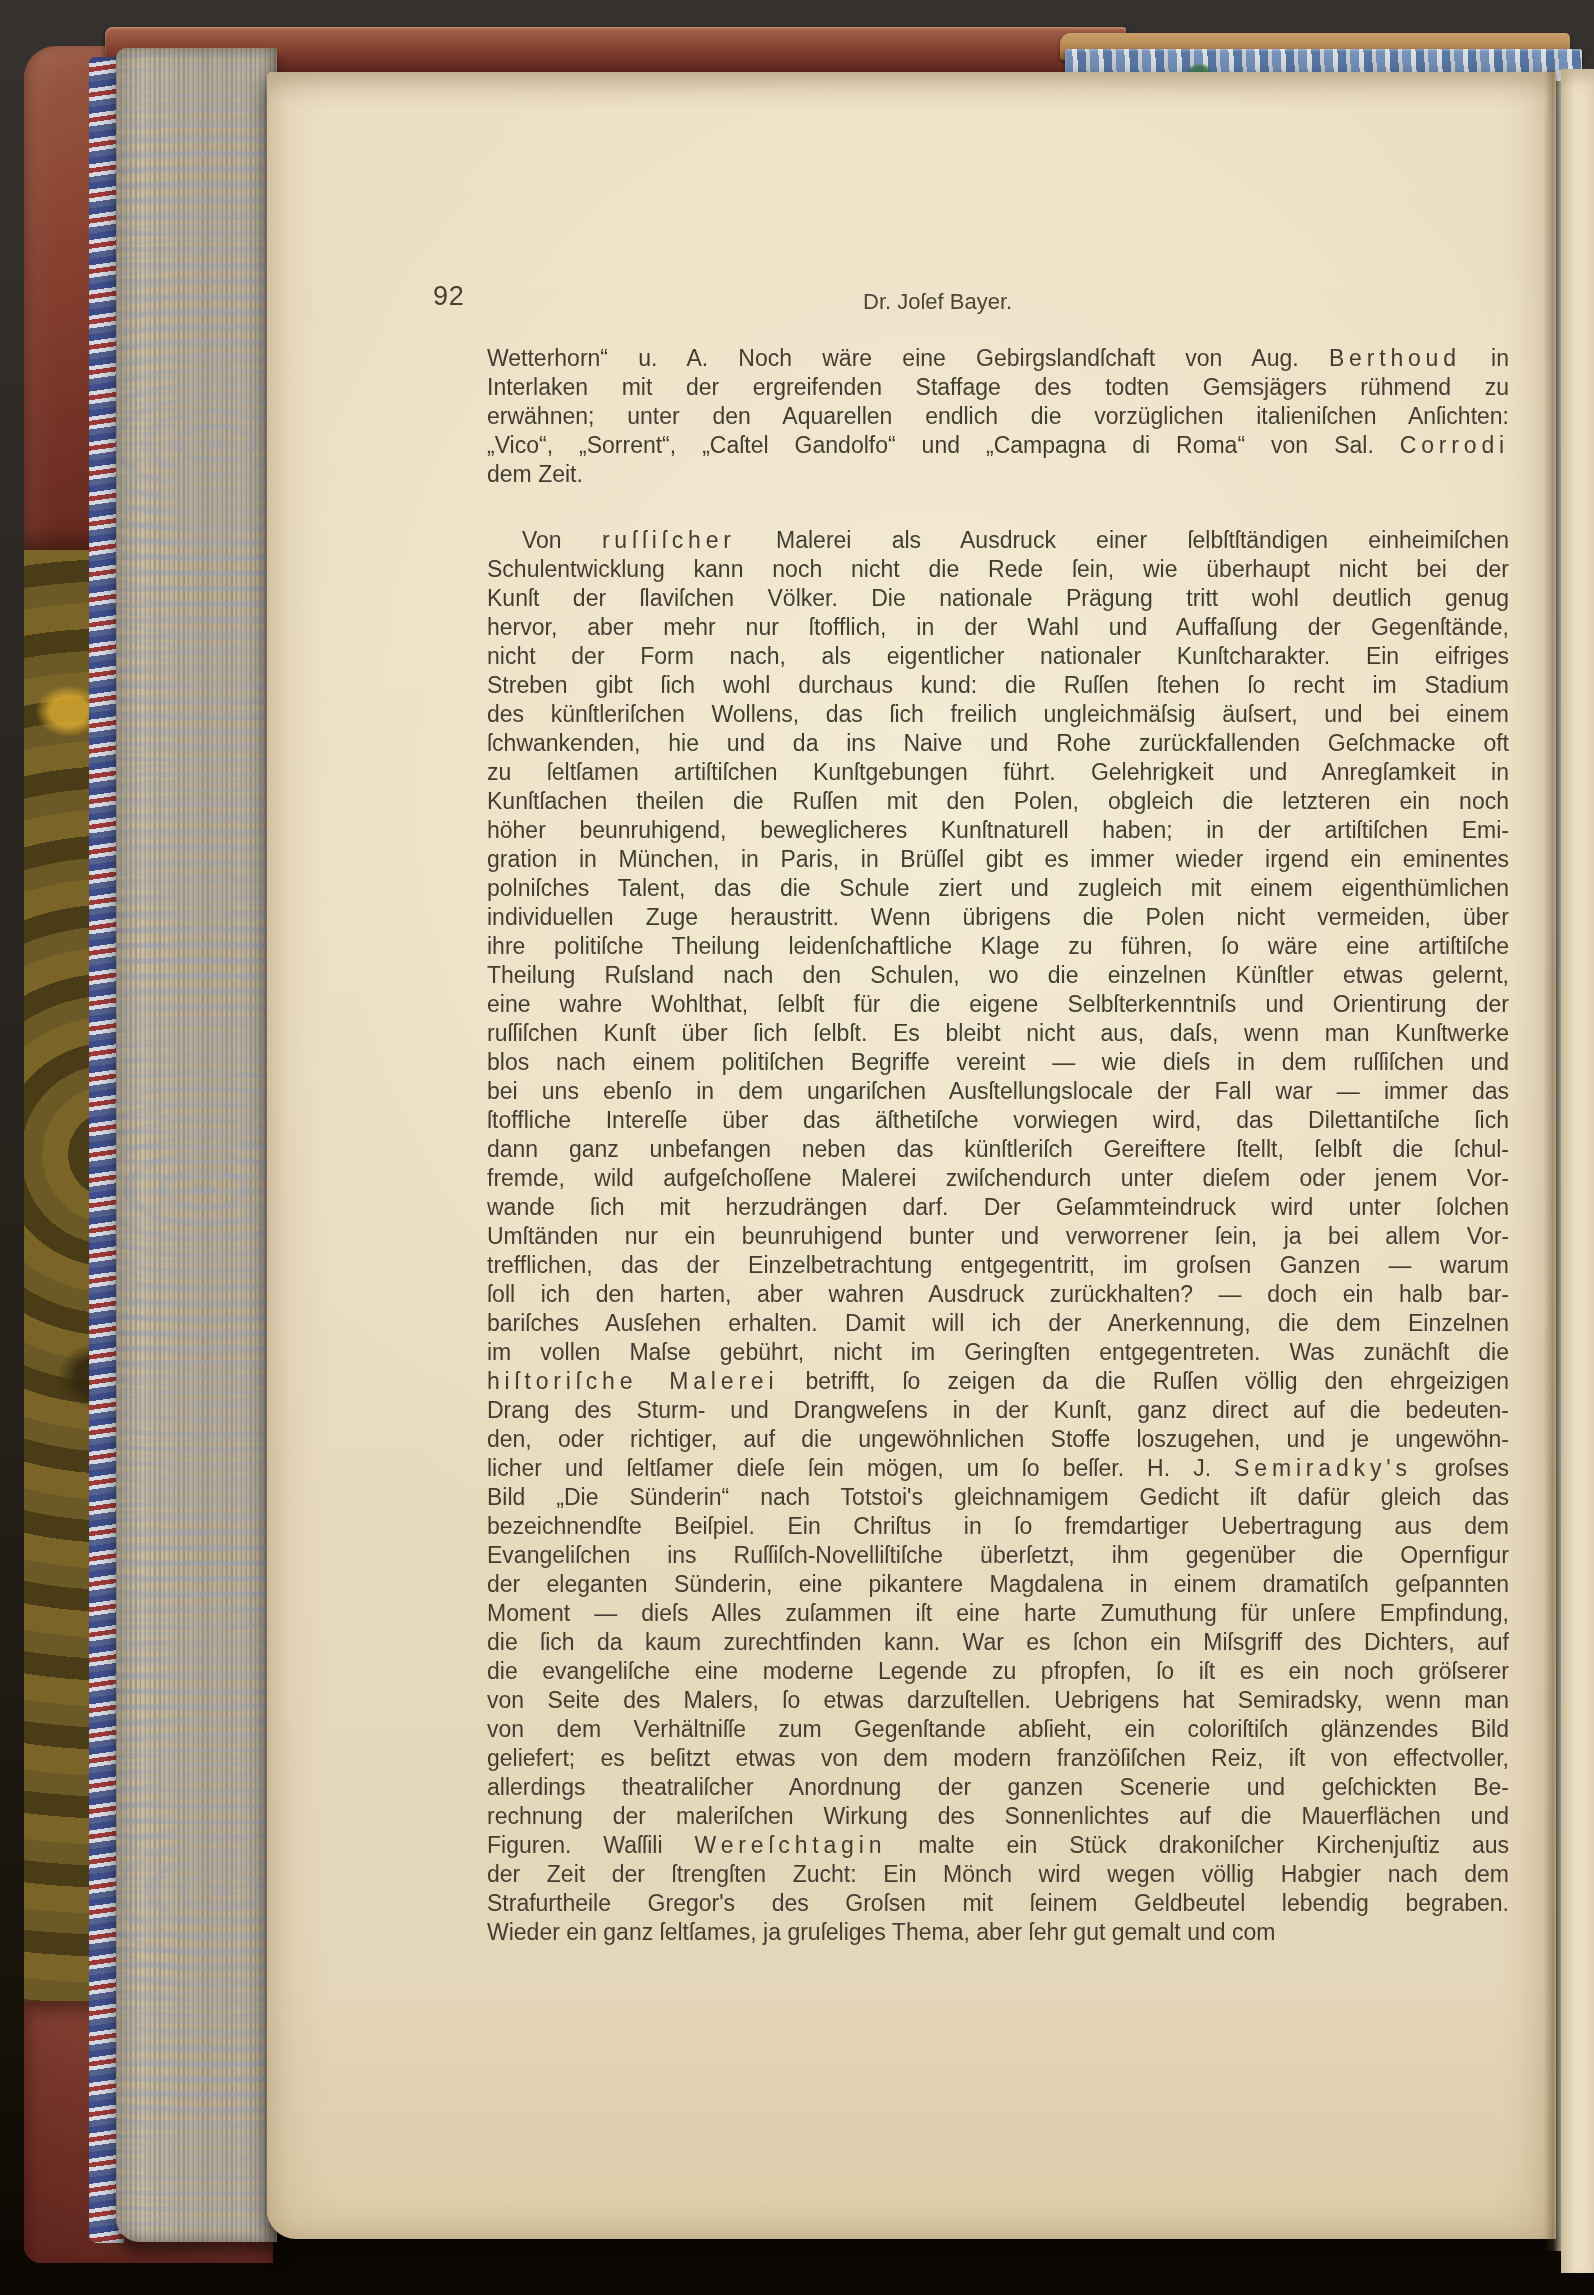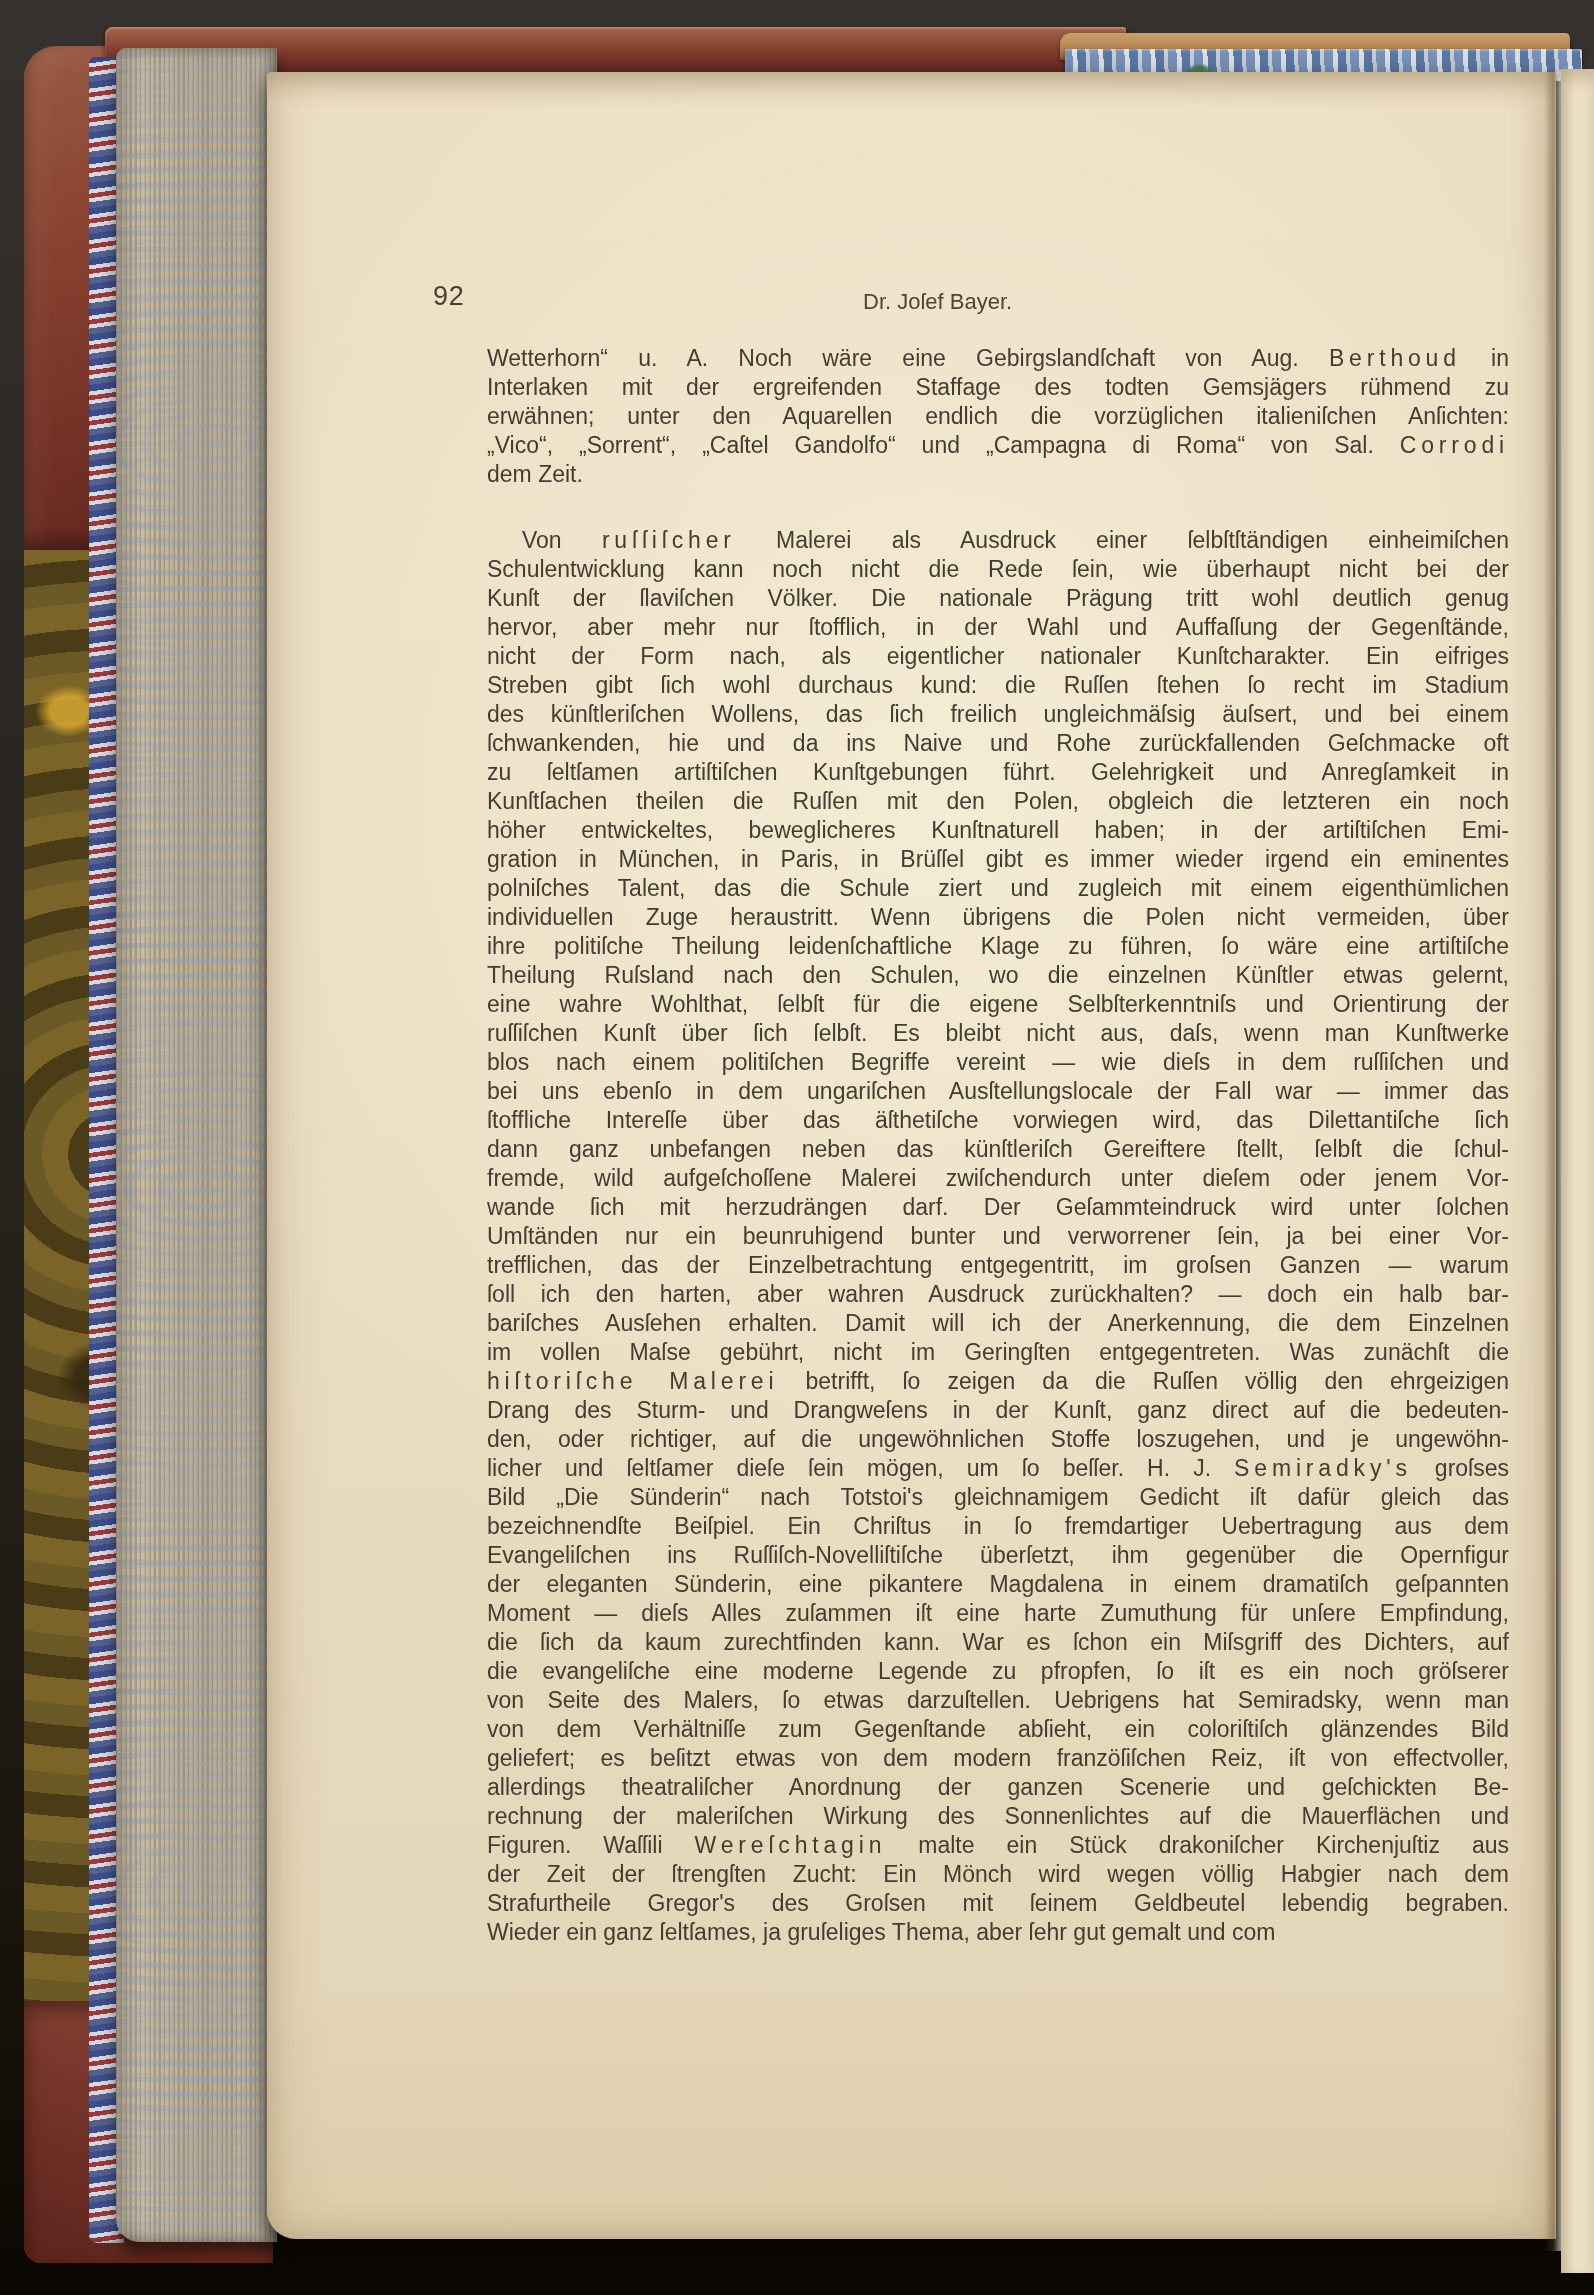--- a/index.html
+++ b/index.html
@@ -111,35 +111,35 @@
           <div class="line first">Von <span class="gesperrt">ruſſiſcher</span> Malerei als Ausdruck einer ſelbſtſtändigen einheimiſchen</div>
           <div class="line">Schulentwicklung kann noch nicht die Rede ſein, wie überhaupt nicht bei der</div>
           <div class="line">Kunſt der ſlaviſchen Völker. Die nationale Prägung tritt wohl deutlich genug</div>
           <div class="line">hervor, aber mehr nur ſtofflich, in der Wahl und Auffaſſung der Gegenſtände,</div>
           <div class="line">nicht der Form nach, als eigentlicher nationaler Kunſtcharakter. Ein eifriges</div>
           <div class="line">Streben gibt ſich wohl durchaus kund: die Ruſſen ſtehen ſo recht im Stadium</div>
           <div class="line">des künſtleriſchen Wollens, das ſich freilich ungleichmäſsig äuſsert, und bei einem</div>
           <div class="line">ſchwankenden, hie und da ins Naive und Rohe zurückfallenden Geſchmacke oft</div>
           <div class="line">zu ſeltſamen artiſtiſchen Kunſtgebungen führt. Gelehrigkeit und Anregſamkeit in</div>
           <div class="line">Kunſtſachen theilen die Ruſſen mit den Polen, obgleich die letzteren ein noch</div>
-          <div class="line">höher entwickeltes, beweglicheres Kunſtnaturell haben; in der artiſtiſchen Emi-</div>
+          <div class="line">höher beunruhigend, beweglicheres Kunſtnaturell haben; in der artiſtiſchen Emi-</div>
           <div class="line">gration in München, in Paris, in Brüſſel gibt es immer wieder irgend ein eminentes</div>
           <div class="line">polniſches Talent, das die Schule ziert und zugleich mit einem eigenthümlichen</div>
           <div class="line">individuellen Zuge heraustritt. Wenn übrigens die Polen nicht vermeiden, über</div>
           <div class="line">ihre politiſche Theilung leidenſchaftliche Klage zu führen, ſo wäre eine artiſtiſche</div>
           <div class="line">Theilung Ruſsland nach den Schulen, wo die einzelnen Künſtler etwas gelernt,</div>
           <div class="line">eine wahre Wohlthat, ſelbſt für die eigene Selbſterkenntniſs und Orientirung der</div>
           <div class="line">ruſſiſchen Kunſt über ſich ſelbſt. Es bleibt nicht aus, daſs, wenn man Kunſtwerke</div>
           <div class="line">blos nach einem politiſchen Begriffe vereint — wie dieſs in dem ruſſiſchen und</div>
           <div class="line">bei uns ebenſo in dem ungariſchen Ausſtellungslocale der Fall war — immer das</div>
           <div class="line">ſtoffliche Intereſſe über das äſthetiſche vorwiegen wird, das Dilettantiſche ſich</div>
           <div class="line">dann ganz unbefangen neben das künſtleriſch Gereiftere ſtellt, ſelbſt die ſchul-</div>
           <div class="line">fremde, wild aufgeſchoſſene Malerei zwiſchendurch unter dieſem oder jenem Vor-</div>
           <div class="line">wande ſich mit herzudrängen darf. Der Geſammteindruck wird unter ſolchen</div>
-          <div class="line">Umſtänden nur ein beunruhigend bunter und verworrener ſein, ja bei einer Vor-</div>
+          <div class="line">Umſtänden nur ein beunruhigend bunter und verworrener ſein, ja bei allem Vor-</div>
           <div class="line">trefflichen, das der Einzelbetrachtung entgegentritt, im groſsen Ganzen — warum</div>
           <div class="line">ſoll ich den harten, aber wahren Ausdruck zurückhalten? — doch ein halb bar-</div>
           <div class="line">bariſches Ausſehen erhalten. Damit will ich der Anerkennung, die dem Einzelnen</div>
           <div class="line">im vollen Maſse gebührt, nicht im Geringſten entgegentreten. Was zunächſt die</div>
           <div class="line"><span class="gesperrt">hiſtoriſche Malerei</span> betrifft, ſo zeigen da die Ruſſen völlig den ehrgeizigen</div>
           <div class="line">Drang des Sturm- und Drangweſens in der Kunſt, ganz direct auf die bedeuten-</div>
           <div class="line">den, oder richtiger, auf die ungewöhnlichen Stoffe loszugehen, und je ungewöhn-</div>
           <div class="line">licher und ſeltſamer dieſe ſein mögen, um ſo beſſer. H. J. <span class="gesperrt">Semiradky's</span> groſses</div>
           <div class="line">Bild „Die Sünderin“ nach Totstoi's gleichnamigem Gedicht iſt dafür gleich das</div>
           <div class="line">bezeichnendſte Beiſpiel. Ein Chriſtus in ſo fremdartiger Uebertragung aus dem</div>

